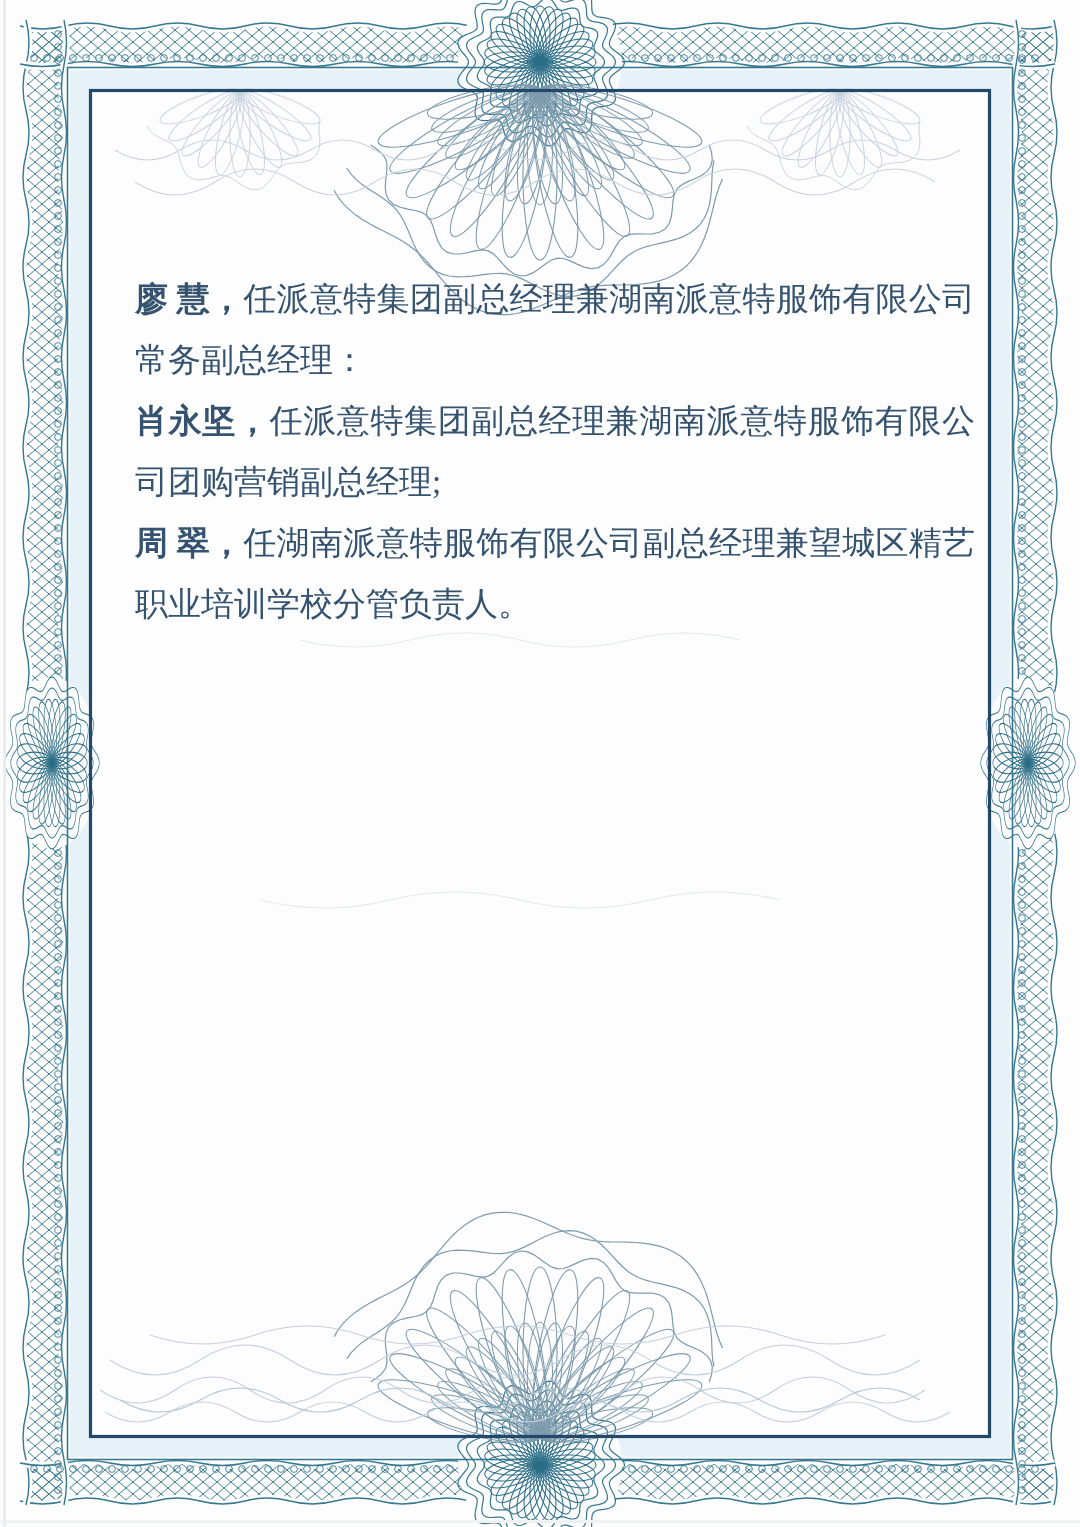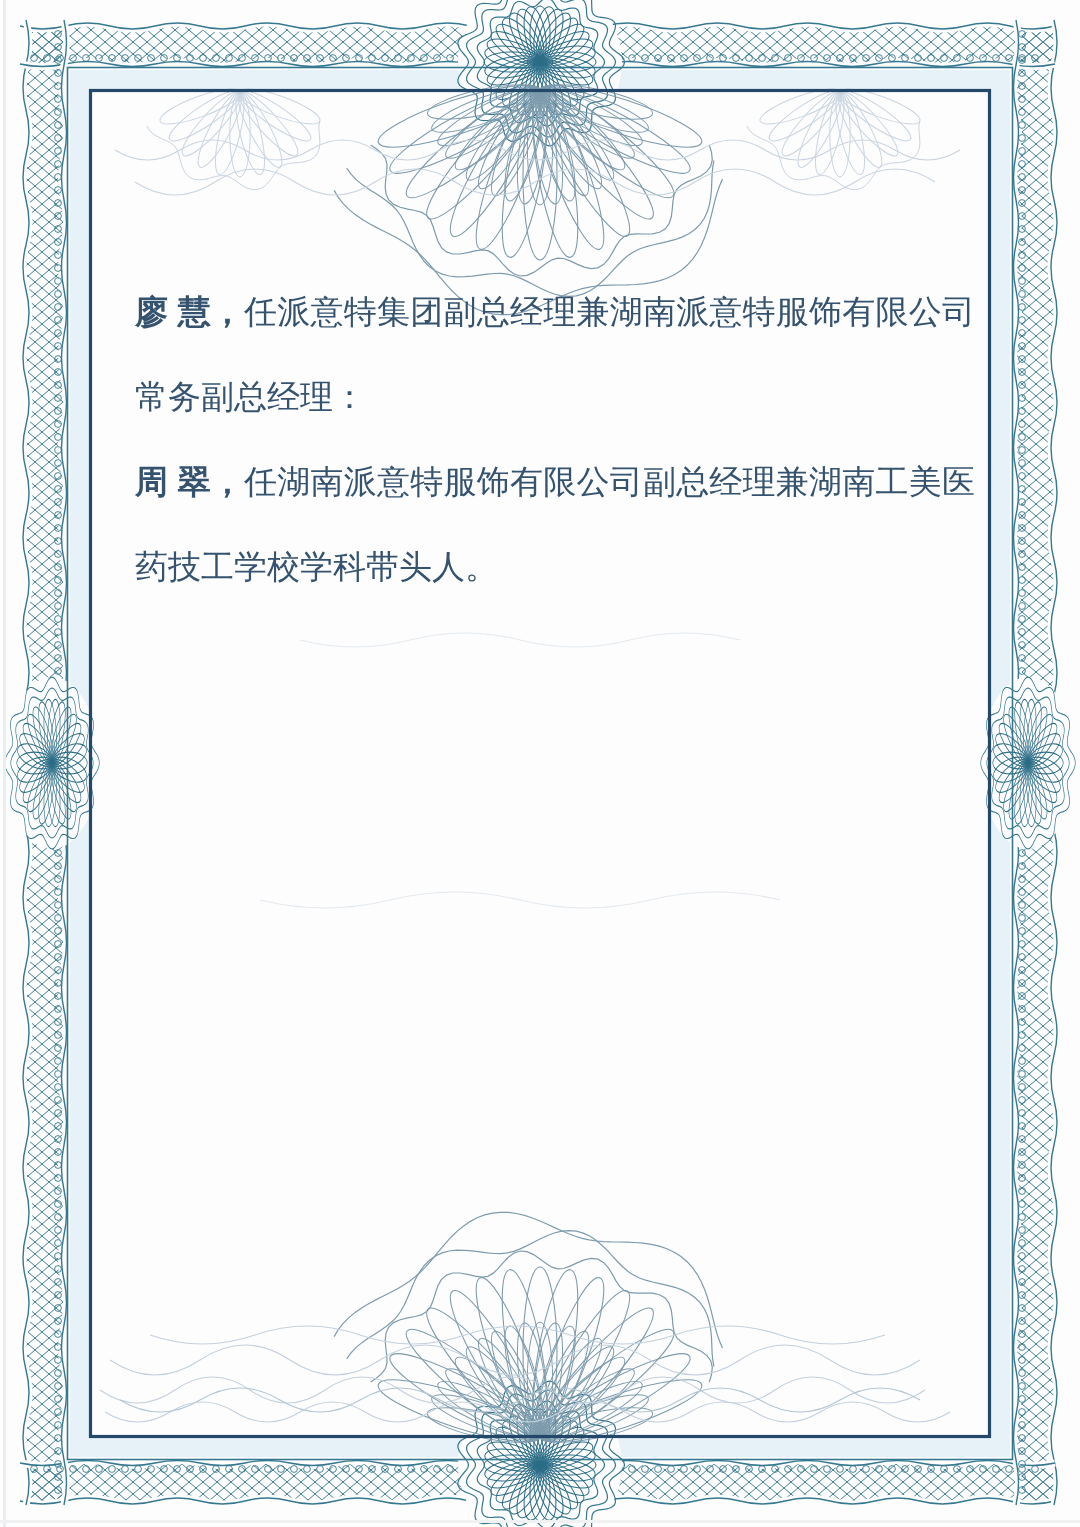--- a/index.html
+++ b/index.html
@@ -9,24 +9,25 @@
     background:#fdfdfe;
     overflow:hidden;
     font-family:"Liberation Sans","DejaVu Sans",sans-serif;
   }
   .decor{position:absolute;left:0;top:0;}
   .edge-left{position:absolute;left:3px;top:0;width:3px;height:100%;background:#eaedef;}
   .edge-bottom{position:absolute;left:0;bottom:4px;width:100%;height:3px;background:#eff1f3;}
   .doc-text{
     position:absolute;
     left:135px;top:269px;width:840px;
-    font-size:33px;line-height:85px;
+    font-size:33px;line-height:61px;
     color:#35536f;
     text-align:justify;
     font-weight:500;
+    font-family:Liberation Serif, serif;
   }
   .doc-text p{margin:0;padding:0;}
   .person-name{font-weight:700;}
 </style>
 </head>
 <body>
 
 <div class="page">
 
   <svg class="decor" id="decor" width="1080" height="1527" viewBox="0 0 1080 1527">
@@ -706,16 +707,17 @@
         <rect x="67.5" y="67.5" width="945" height="1392" fill="none" stroke="#35788f" stroke-width="1.6"></rect>
         <rect x="90.5" y="90.5" width="899" height="1346" fill="none" stroke="#23486a" stroke-width="3.2"></rect>
       </g>
   </svg>
 
   <div class="edge-left"></div>
   <div class="edge-bottom"></div>
 
   <div class="doc-text">
     <p><span class="person-name">廖 慧，</span><span>任派意特集团副总经理兼湖南派意特服饰有限公司常务副总经理：</span></p>
-    <p><span class="person-name">周 翠，</span><span>任湖南派意特服饰有限公司副总经理兼湖南工美医药技工学校学科带头人。</span></p>
+    <p><span class="person-name">肖永坚，</span><span>任派意特集团副总经理兼湖南派意特服饰有限公司团购营销副总经理;</span></p>
+    <p><span class="person-name">周 翠，</span><span>任湖南派意特服饰有限公司副总经理兼望城区精艺职业培训学校分管负责人。</span></p>
   </div>
 
 </div>
 
 </body></html>

